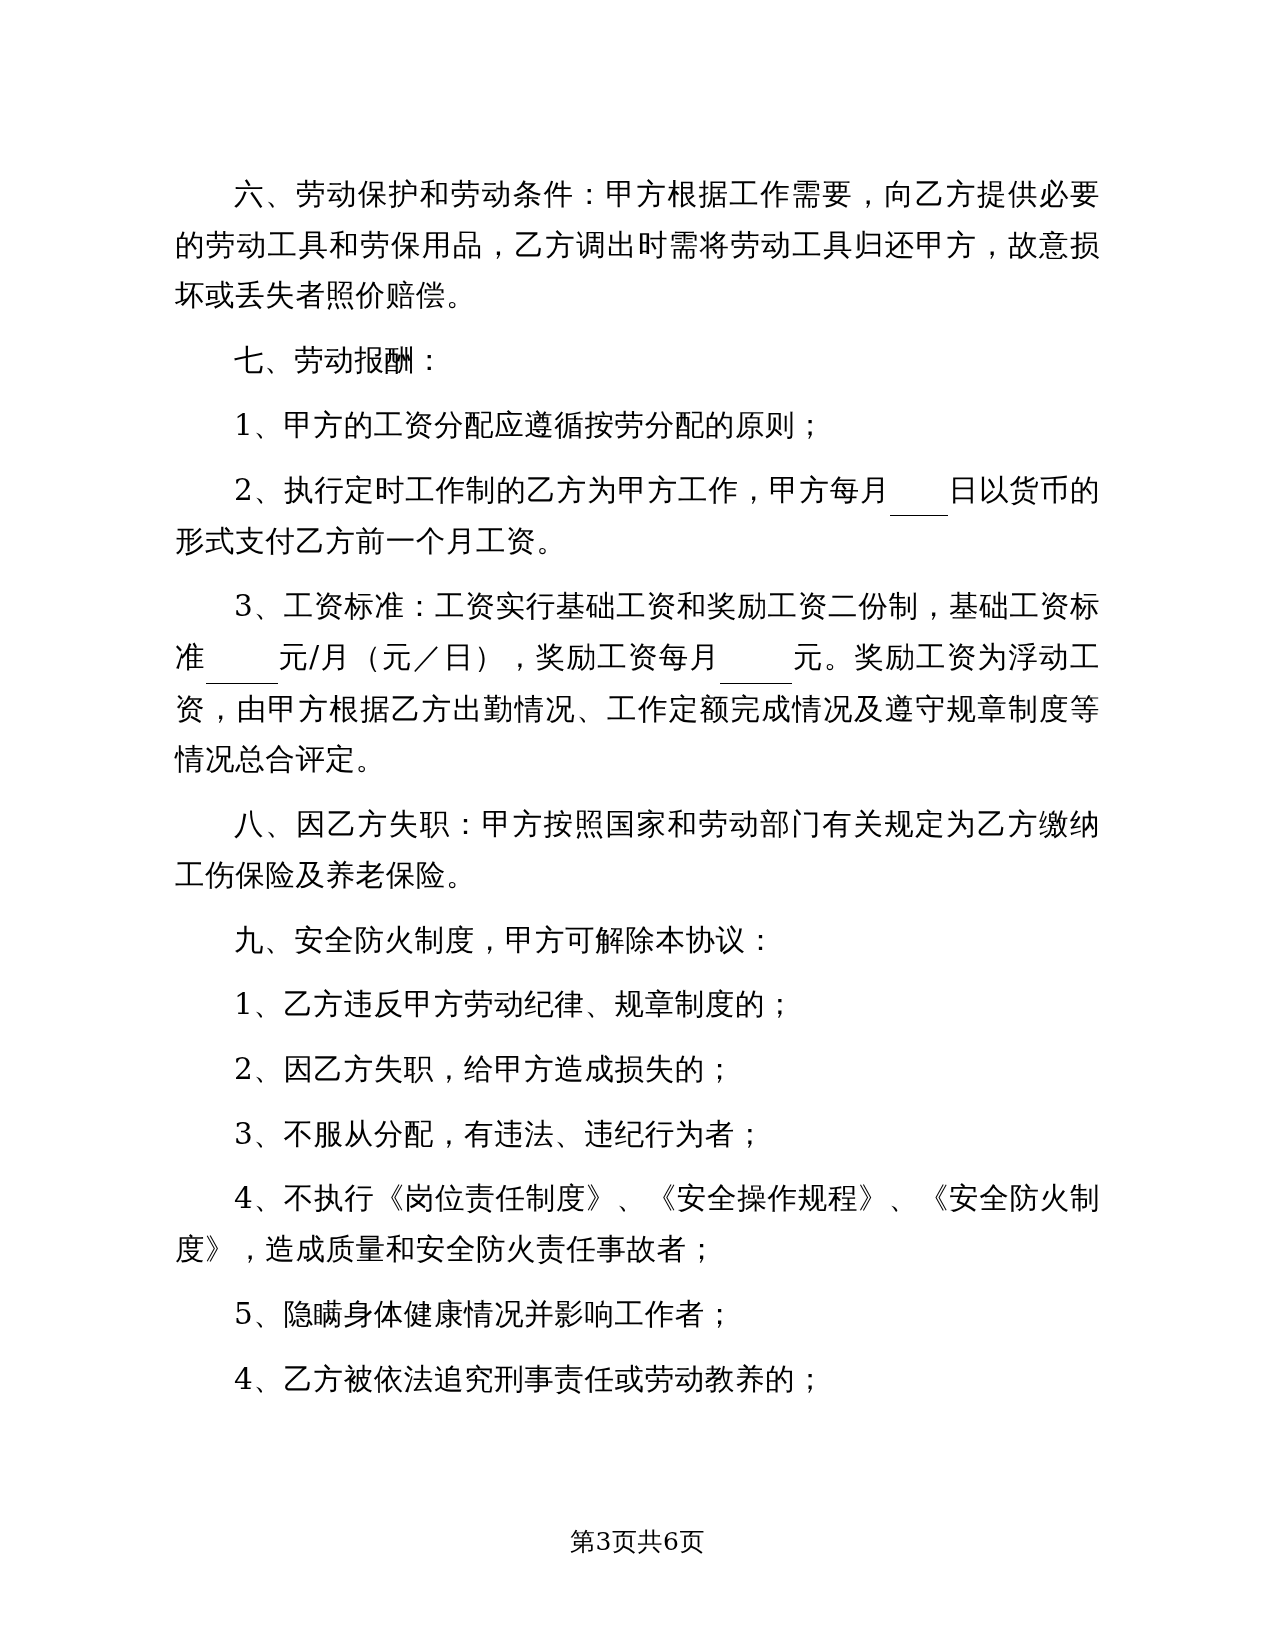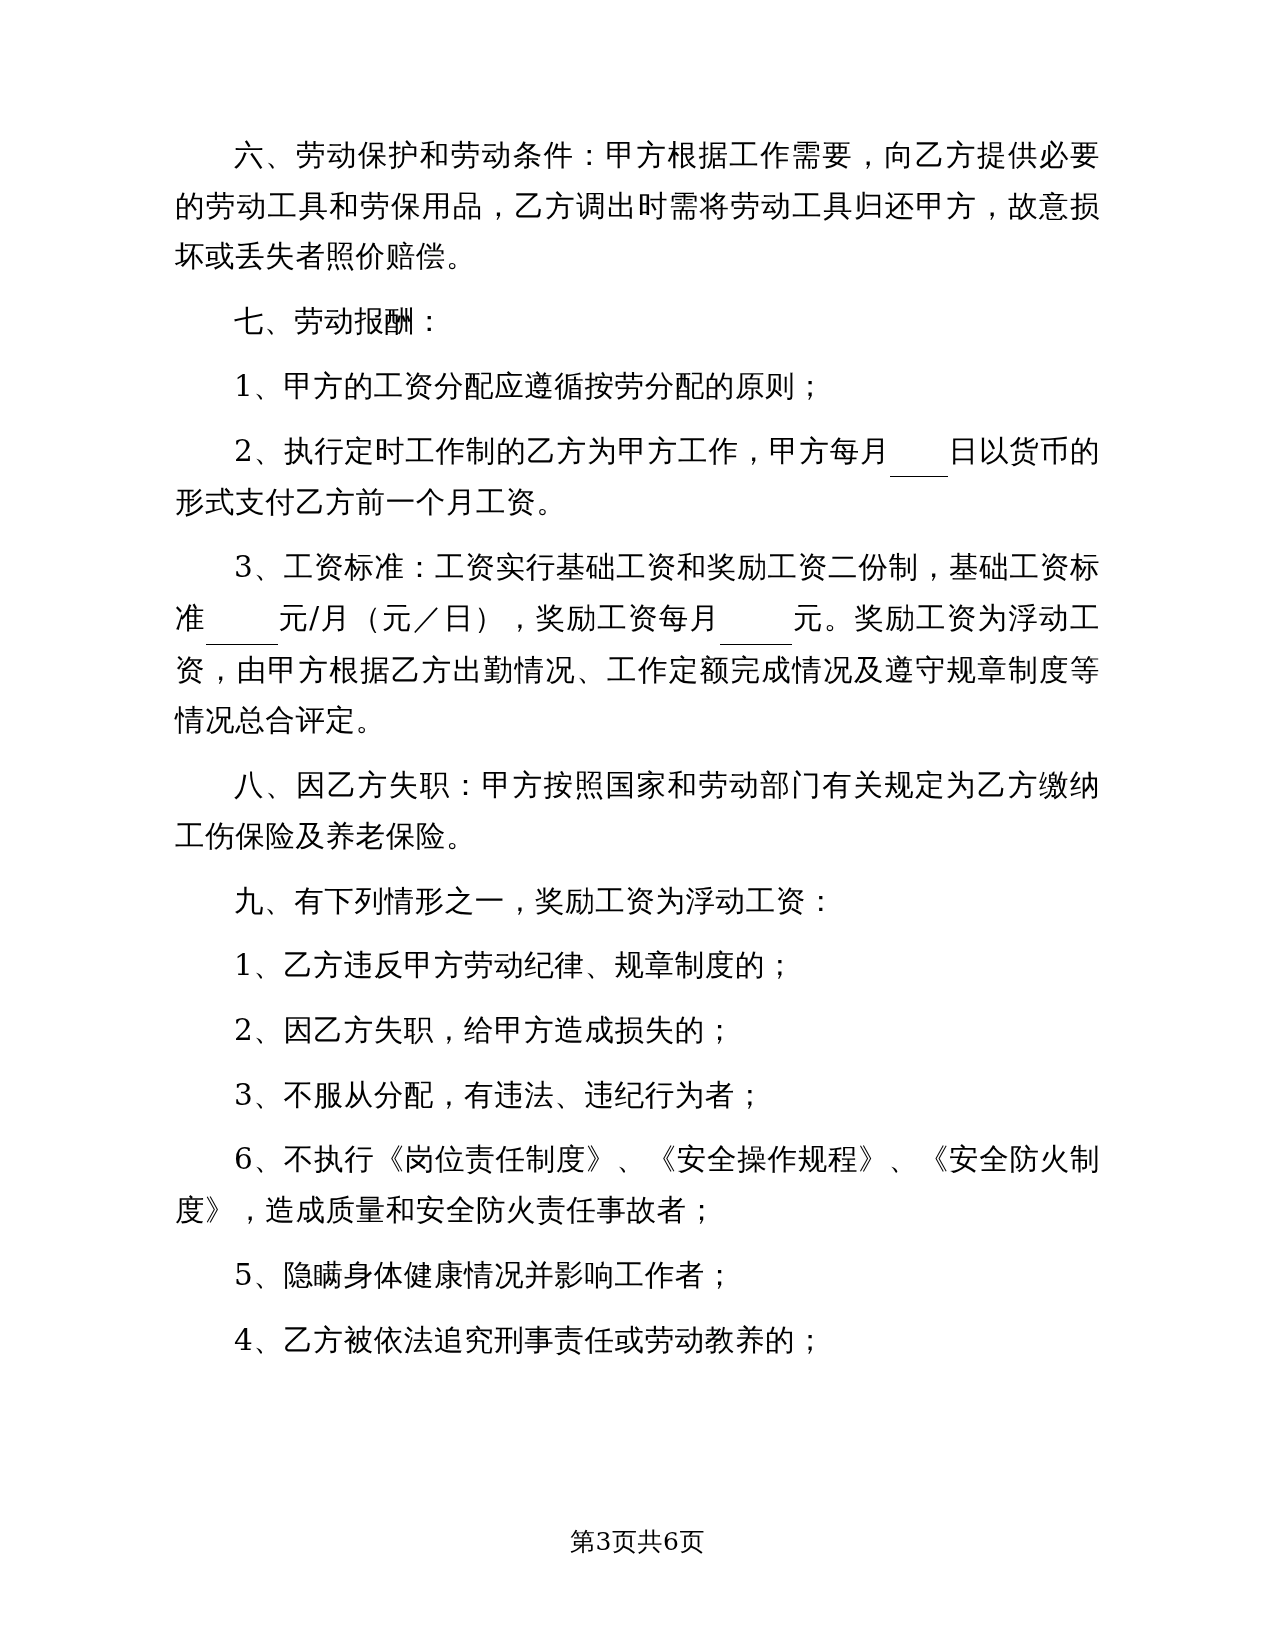--- a/index.html
+++ b/index.html
@@ -20,20 +20,21 @@
     width: 1275px;
     height: 1650px;
     box-sizing: border-box;
     padding: 130px 175px 0 175px;
   }
   .doc-body {
     font-size: 29.5px;
     line-height: 1.72;
     text-align: justify;
     text-justify: inter-ideograph;
+    margin-top: 39px;
   }
   .para {
     margin: 0 0 14px 0;
     text-indent: 2em;
     letter-spacing: 0.6px;
   }
   .para.bold {
     font-weight: normal;
   }
   .blank {
@@ -59,22 +60,22 @@
 <body>
 
 <div class="page">
   <div class="doc-body" id="doc-body">
       <div class="para">六、劳动保护和劳动条件：甲方根据工作需要，向乙方提供必要的劳动工具和劳保用品，乙方调出时需将劳动工具归还甲方，故意损坏或丢失者照价赔偿。</div>
       <div class="para bold">七、劳动报酬：</div>
       <div class="para bold">1、甲方的工资分配应遵循按劳分配的原则；</div>
       <div class="para">2、执行定时工作制的乙方为甲方工作，甲方每月<span class="blank w1">&nbsp;</span>日以货币的形式支付乙方前一个月工资。</div>
       <div class="para">3、工资标准：工资实行基础工资和奖励工资二份制，基础工资标准<span class="blank w2">&nbsp;</span>元/月（元／日），奖励工资每月<span class="blank w2">&nbsp;</span>元。奖励工资为浮动工资，由甲方根据乙方出勤情况、工作定额完成情况及遵守规章制度等情况总合评定。</div>
       <div class="para">八、因乙方失职：甲方按照国家和劳动部门有关规定为乙方缴纳工伤保险及养老保险。</div>
-      <div class="para bold">九、有下列情形之一，奖励工资为浮动工资：</div>
+      <div class="para bold">九、安全防火制度，甲方可解除本协议：</div>
       <div class="para bold">1、乙方违反甲方劳动纪律、规章制度的；</div>
       <div class="para bold">2、因乙方失职，给甲方造成损失的；</div>
       <div class="para bold">3、不服从分配，有违法、违纪行为者；</div>
-      <div class="para">6、不执行《岗位责任制度》、《安全操作规程》、《安全防火制度》，造成质量和安全防火责任事故者；</div>
+      <div class="para">4、不执行《岗位责任制度》、《安全操作规程》、《安全防火制度》，造成质量和安全防火责任事故者；</div>
       <div class="para bold">5、隐瞒身体健康情况并影响工作者；</div>
       <div class="para bold">4、乙方被依法追究刑事责任或劳动教养的；</div>
     </div>
   <div class="footer">第3页共6页</div>
 </div>
 
 </body></html>

